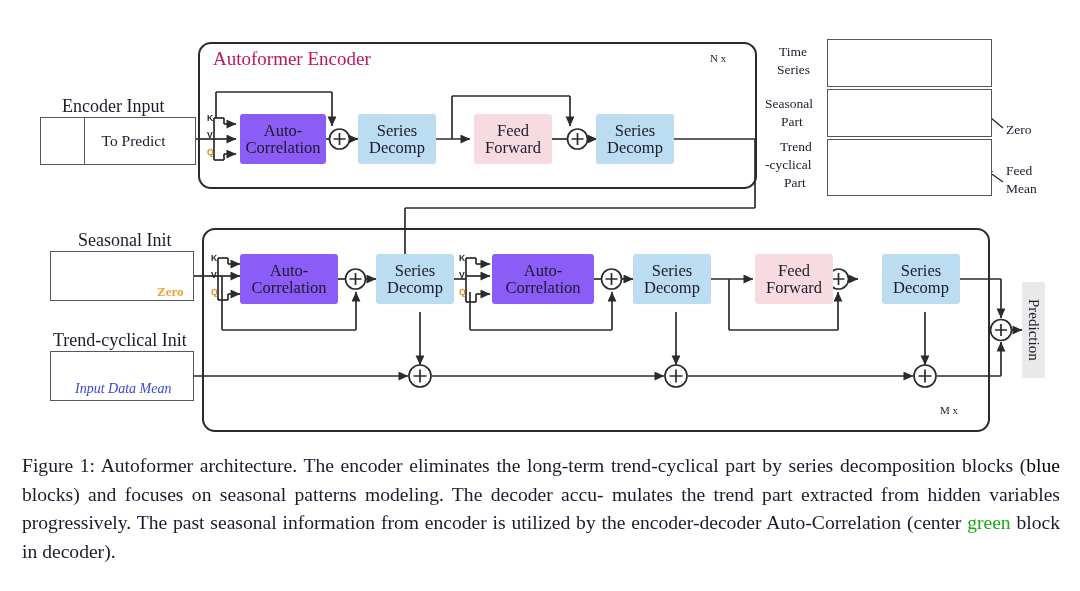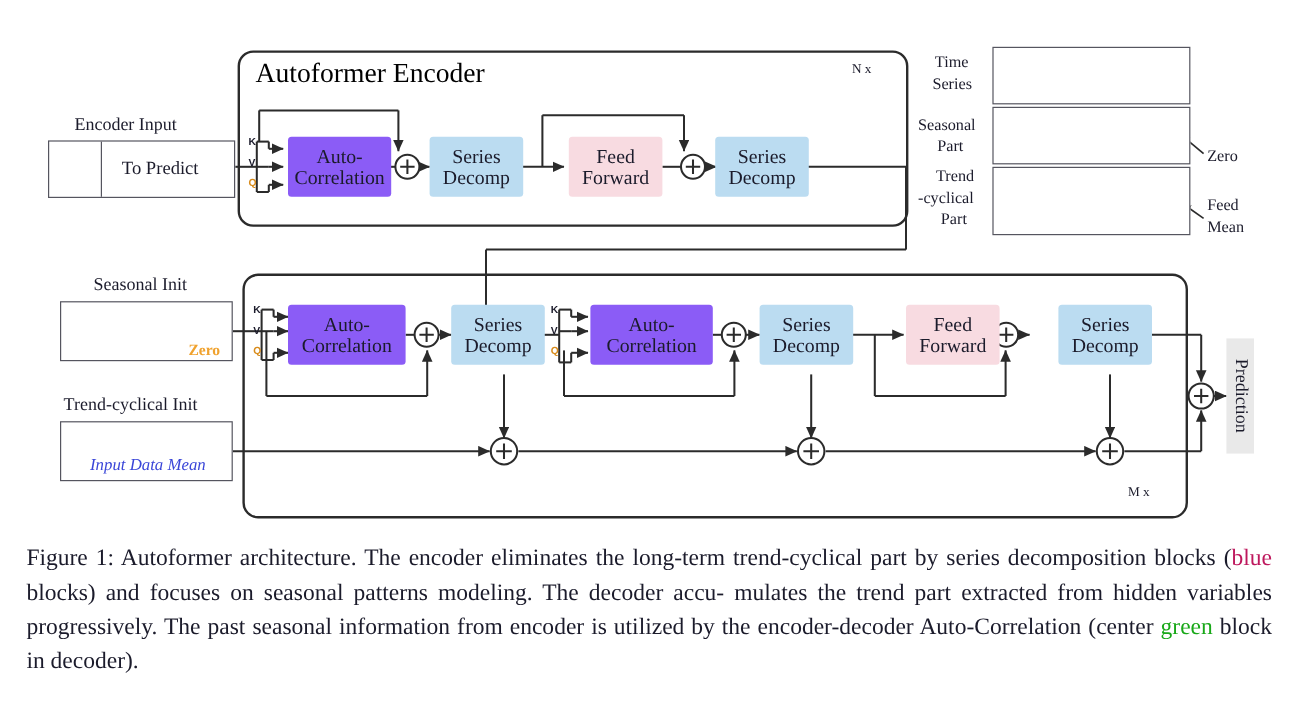--- a/index.html
+++ b/index.html
@@ -20,30 +20,30 @@
   .blk-green{background:#8b5cf6;}
   .blk-blue {background:#bbdcf1;}
   .blk-pink {background:#f8dbe1;}
 
   
   .container{
     position:absolute;border:2.2px solid #2b2b2b;border-radius:13px;
     background:transparent;box-sizing:border-box;
   }
   .container-title{
-    position:absolute;font-size:23px;color:#000000;white-space:nowrap;
+    position:absolute;font-size:19px;color:#be185d;white-space:nowrap;
     font-family:"Liberation Serif", serif;
   }
   .rep-label{
     position:absolute;font-size:11px;color:#1b1b2b;white-space:nowrap;
   }
 
   
   .lbl{
-    position:absolute;font-size:15px;color:#1b1b2b;white-space:nowrap;
+    position:absolute;font-size:18px;color:#1b1b2b;white-space:nowrap;
     font-family:"Liberation Serif", serif;
   }
   .lbl-sm{font-size:13.5px;}
   .kvq{
     position:absolute;font-size:8.6px;font-weight:bold;color:#1b1b2b;
     font-family:"Liberation Sans", sans-serif;letter-spacing:0px;
   }
   .kvq.q{color:#d88b1a;}
 
   
@@ -63,21 +63,21 @@
     justify-content:center;font-size:15px;color:#1b1b2b;
     writing-mode:vertical-rl;text-orientation:mixed;
   }
 
   
   #caption{
     position:absolute;left:22px;top:452px;width:1038px;
     font-family:"Liberation Serif", serif;font-size:19.6px;line-height:1.46;
     color:#1b1b2b;text-align:justify;
   }
-  .kw-blue{color:#be185d;}
+  .kw-blue{color:#000000;}
   .kw-green{color:#18a818;}
 
   svg.ov{position:absolute;left:0;top:0;width:1080px;height:591px;overflow:visible;}
 </style>
 </head>
 <body>
 
 <div id="canvas">
 
   <svg class="ov" viewBox="0 0 1080 591">

